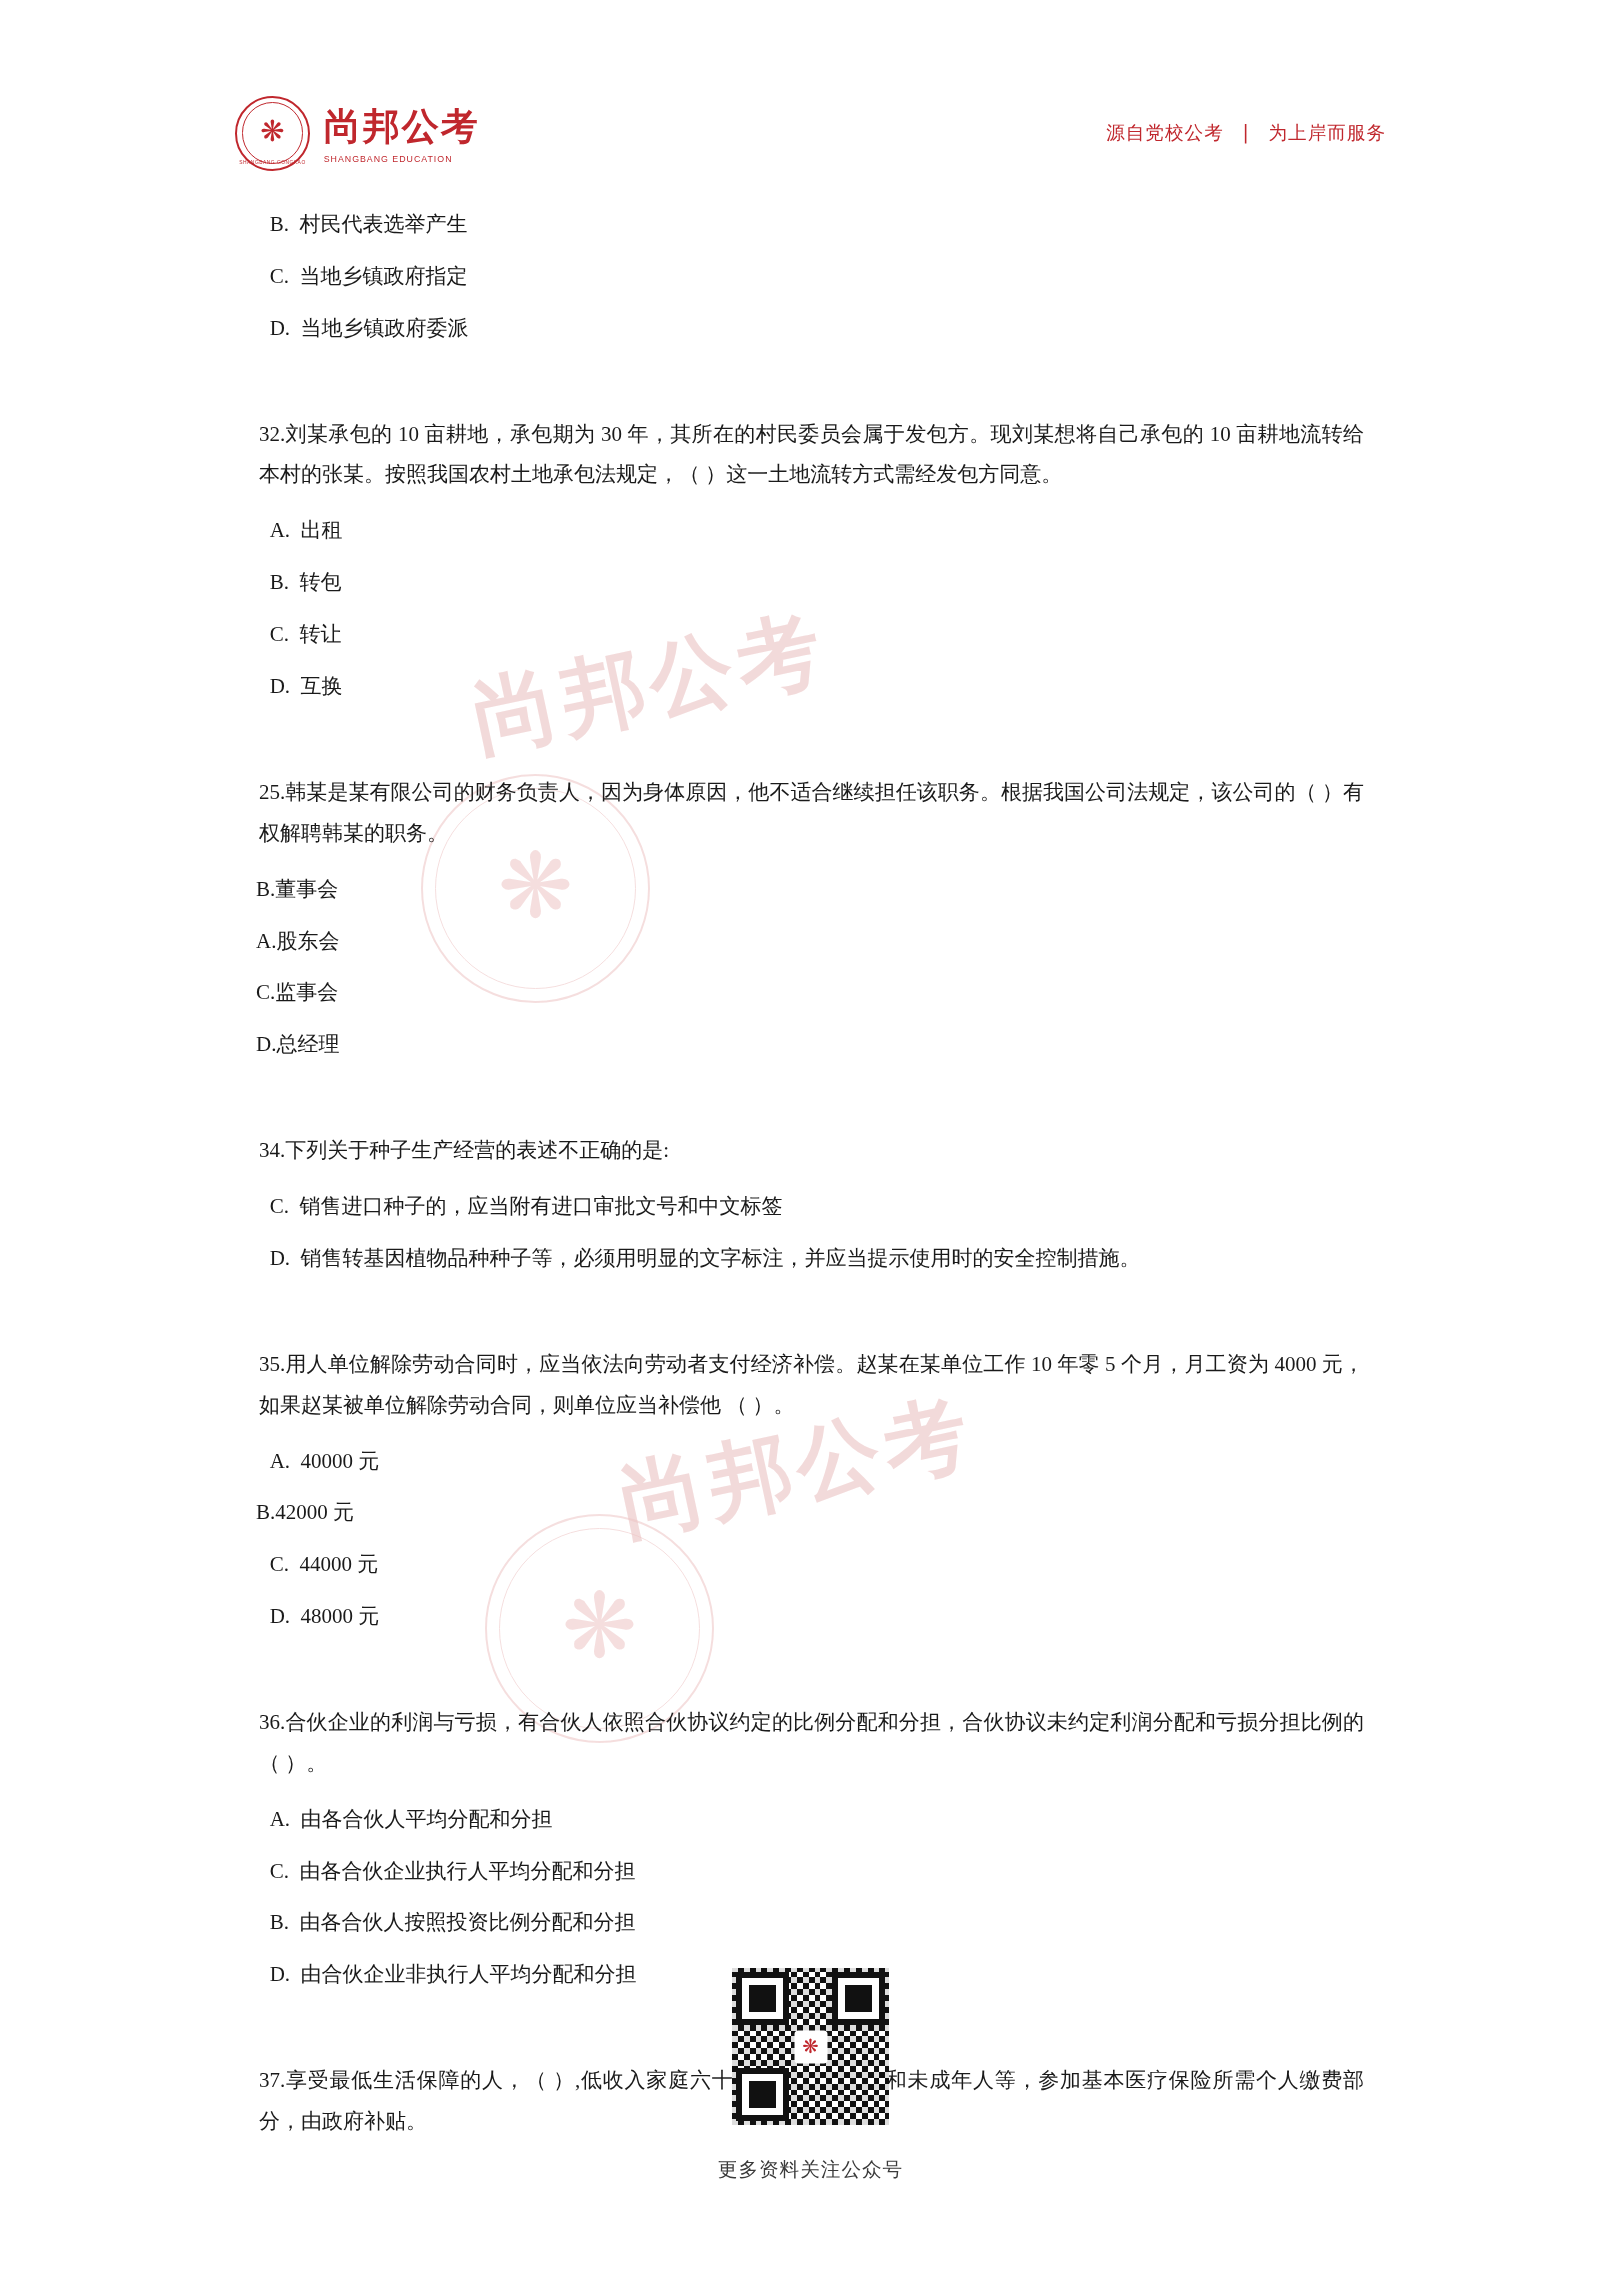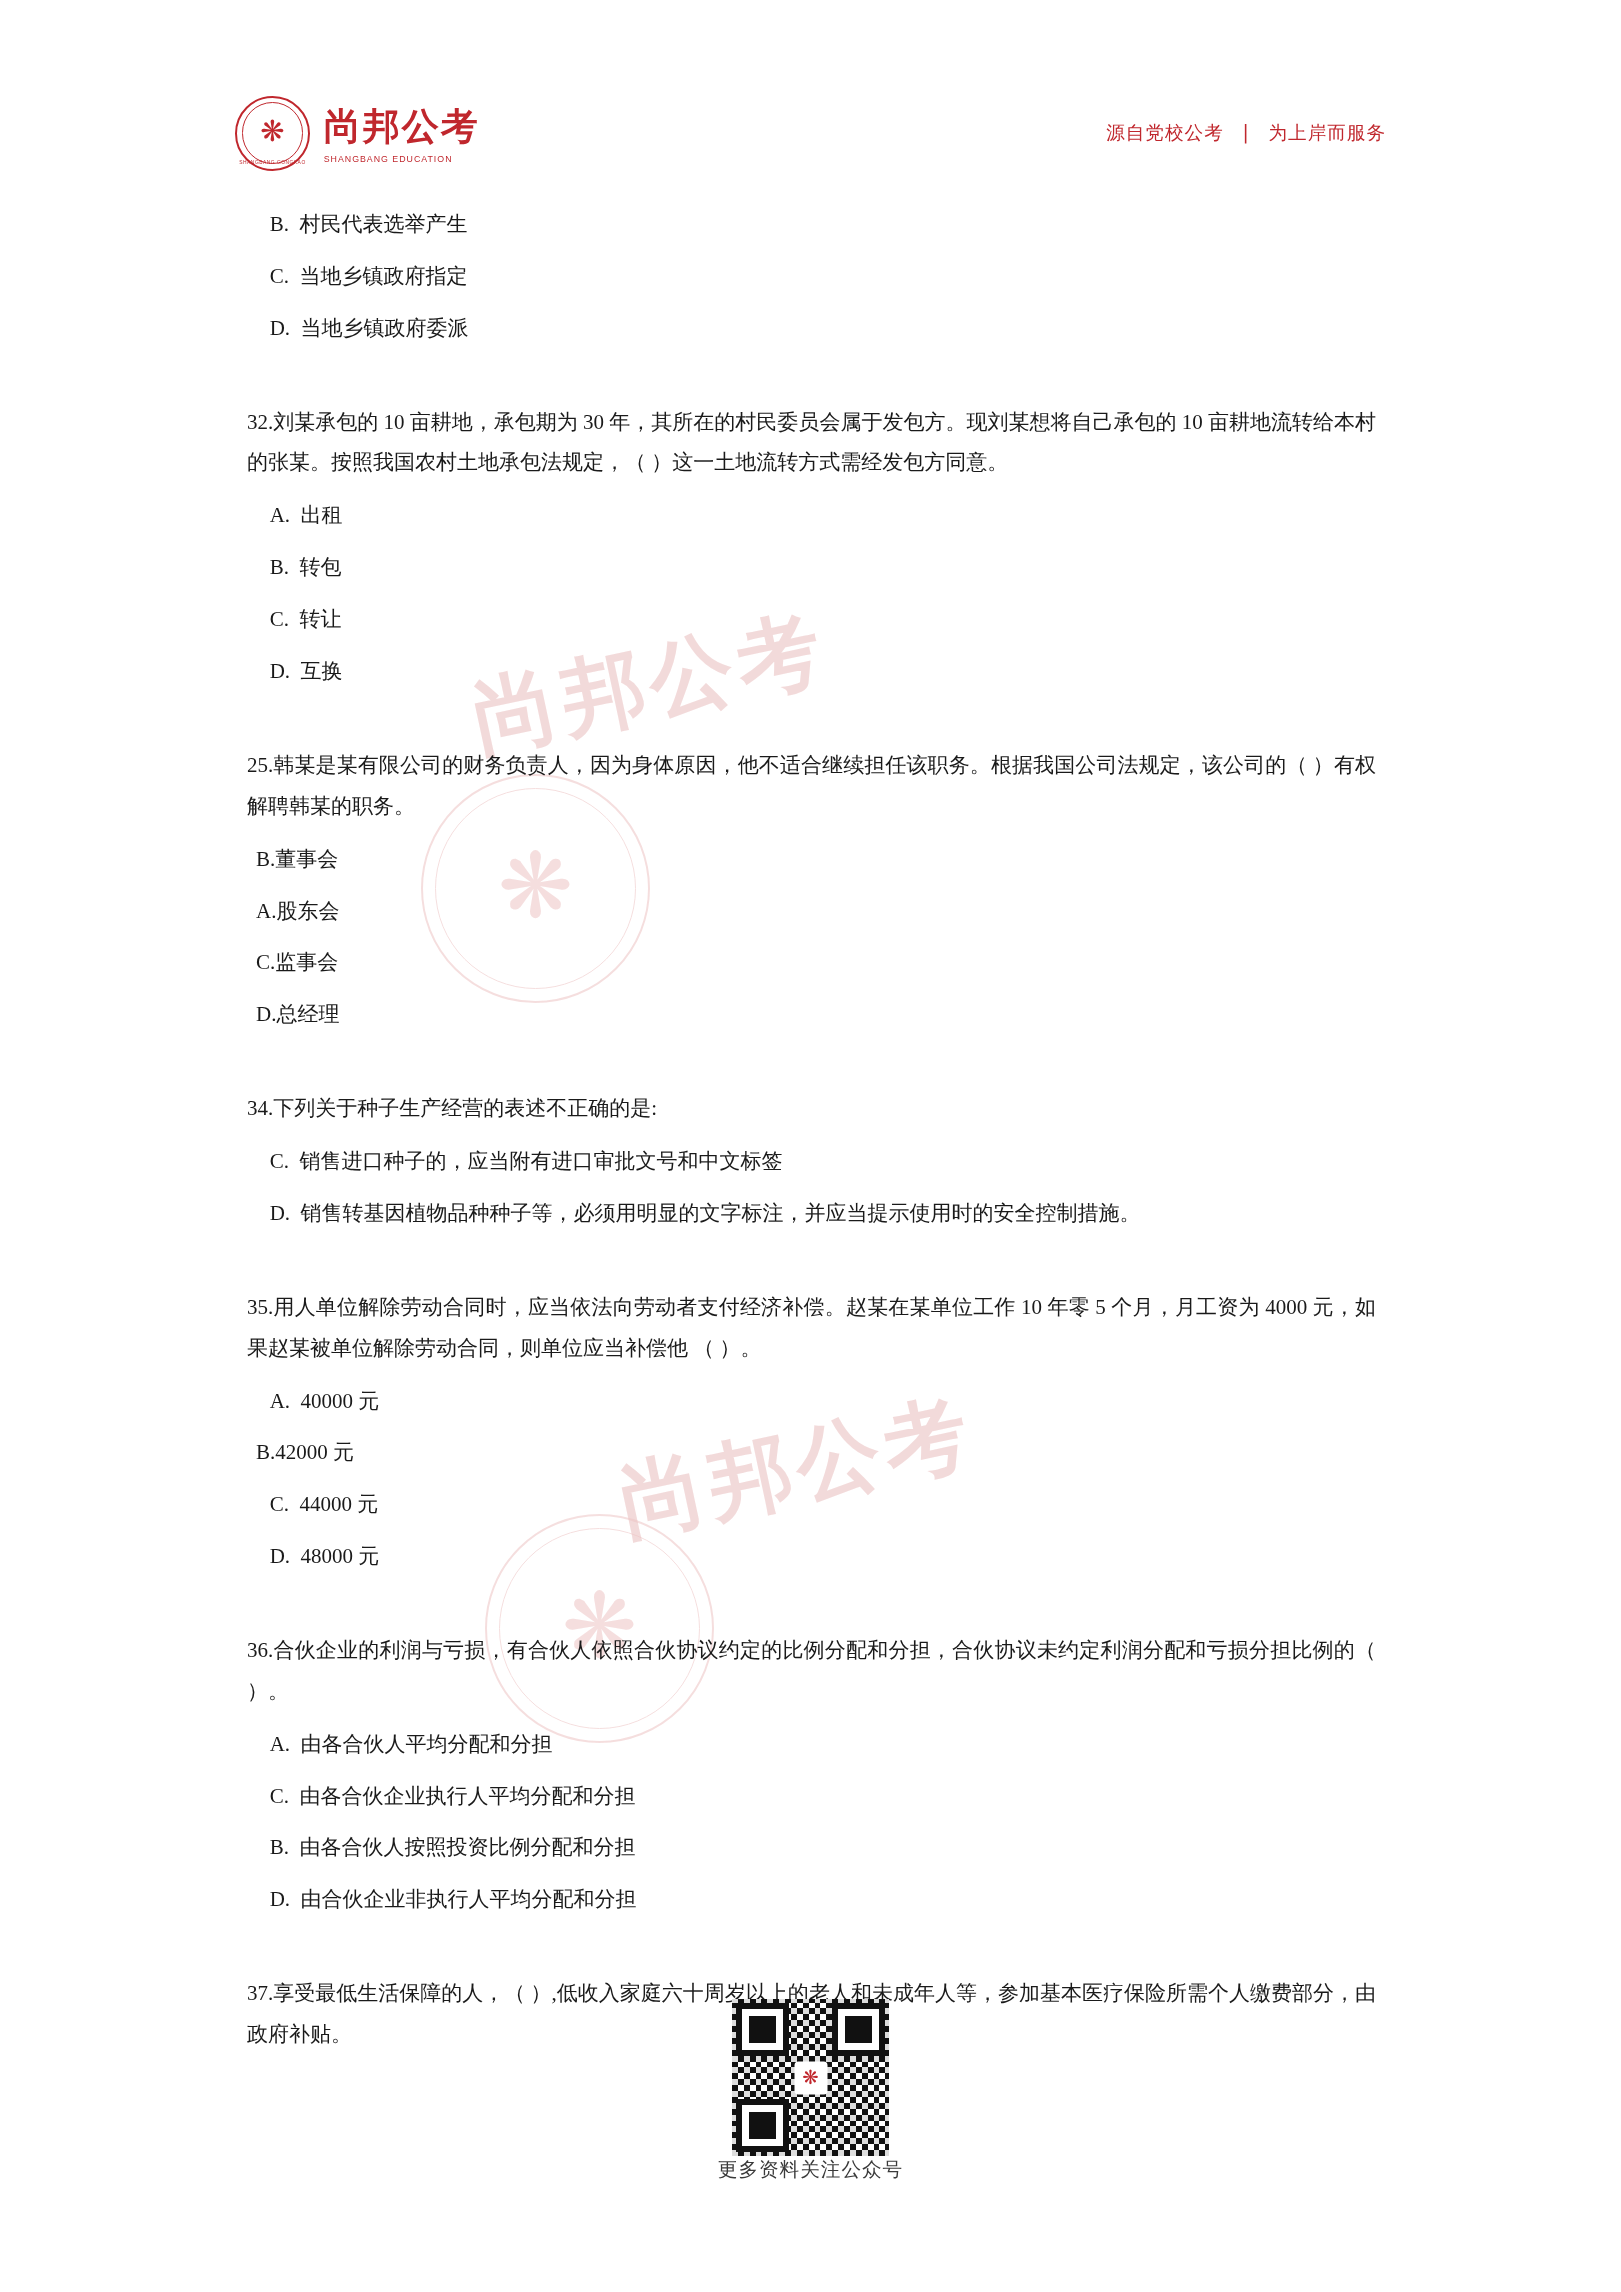--- a/index.html
+++ b/index.html
@@ -110,21 +110,21 @@
   }
 
   .q-block {
     margin-bottom: 0;
   }
   .q-stem {
     font-size: 21px;
     line-height: 1.95;
     text-align: justify;
     text-justify: inter-ideograph;
-    margin: 4px;
+    margin: 16px;
   }
   .opt {
     font-size: 21px;
     line-height: 1.85;
     margin: 13px;
     white-space: pre;
   }
   .opt-indent {
     padding-left: 13.7px;
   }
@@ -221,21 +221,21 @@
     display: flex;
     align-items: center;
     justify-content: center;
   }
   .qr .center-logo span {
     color: #c0272d;
     font-size: 19.6px;
     line-height: 1;
   }
   .qr-caption {
-    margin-top: 0;
+    margin-top: 31px;
     font-size: 19.6px;
     color: #3a3a3a;
     letter-spacing: 1px;
   }
 </style>
 </head>
 <body>
 
 <div class="page">
 

